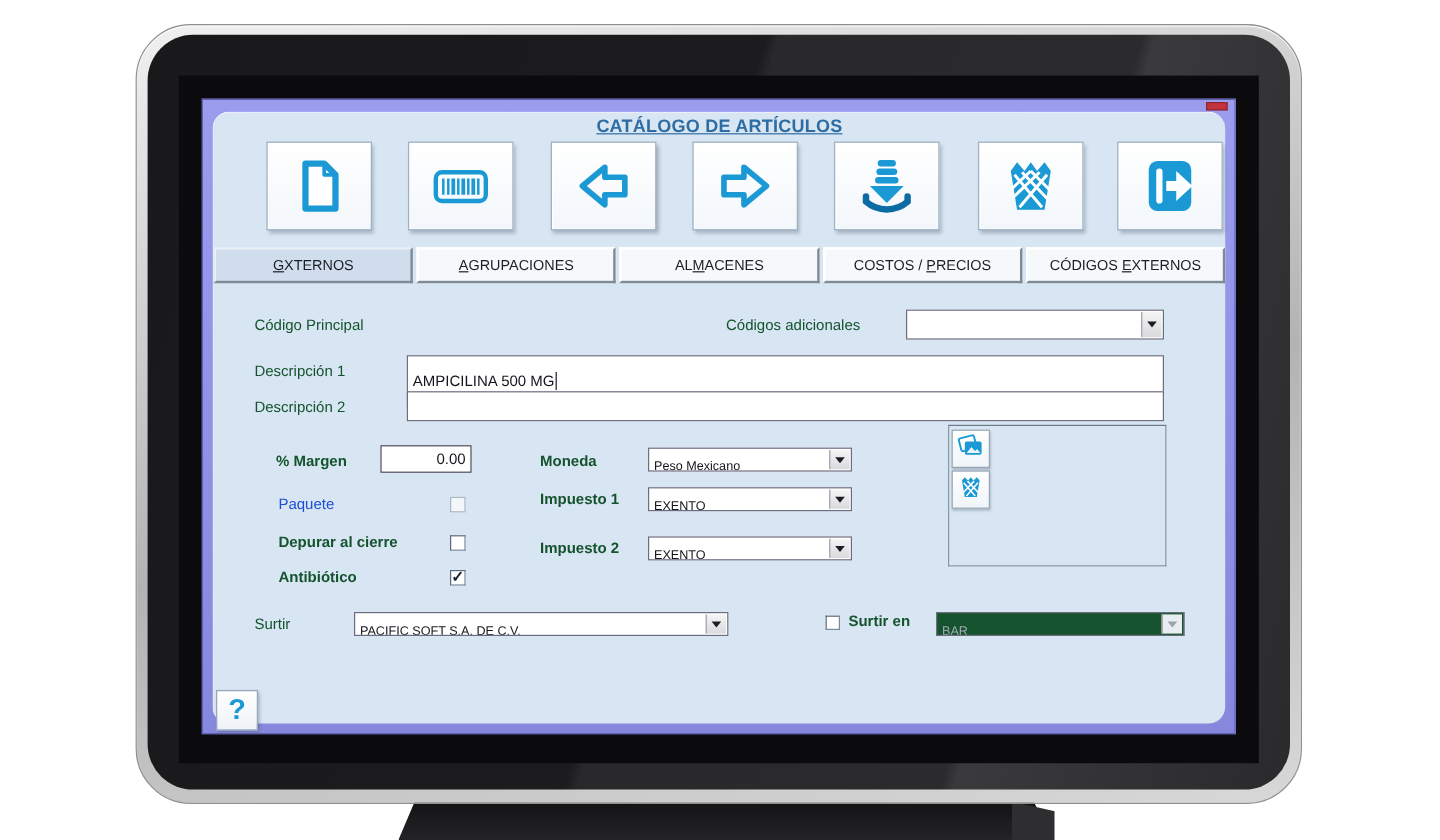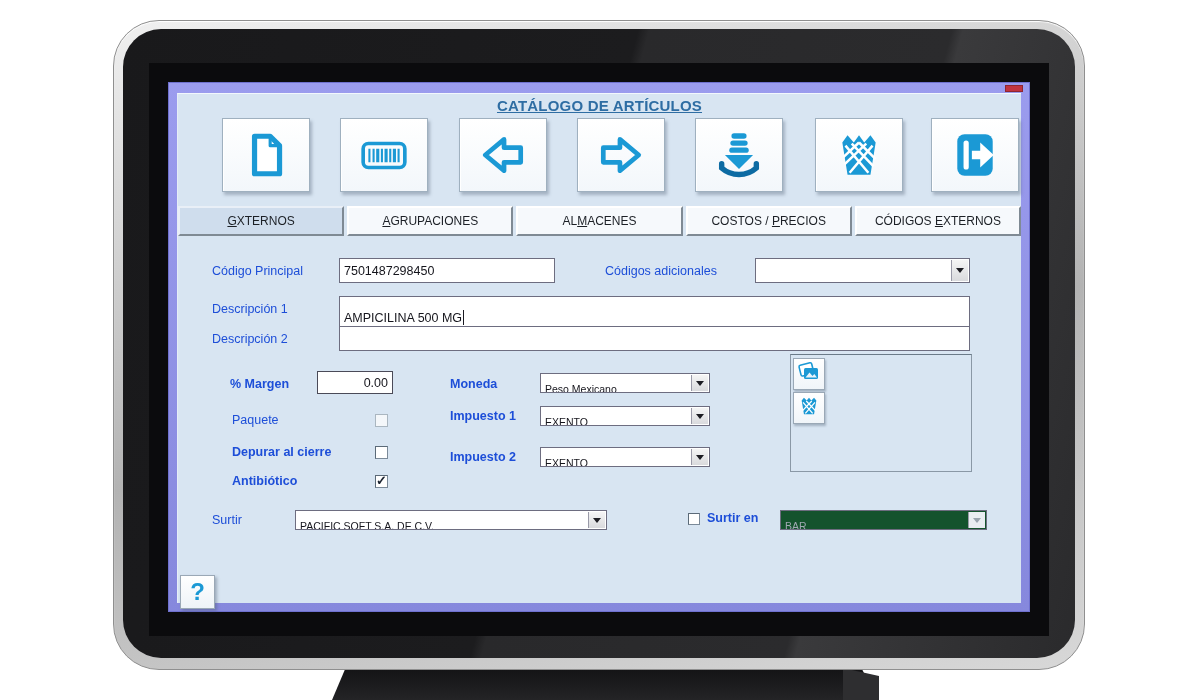--- a/index.html
+++ b/index.html
@@ -20,21 +20,21 @@
   .bezel{position:absolute;left:9px;top:8px;right:9px;bottom:11px;border-radius:38px;
          background:linear-gradient(105deg,#19191b 0%,#1c1c1e 46%,#29292b 47%,#2b2b2d 74%,#3a3a3c 75%,#2a2a2c 100%);}
   .screen{position:absolute;left:26px;top:34px;right:26px;bottom:22px;background:#0b0b0d;}
 
   
   .app-window{position:absolute;left:168px;top:82px;width:862px;height:530px;z-index:3;
          background:linear-gradient(180deg,#9b9cee,#8688dd);border:1px solid #6f71cf;}
   .close-btn{position:absolute;top:2px;right:6px;width:18px;height:7px;
          background:#c2333f;border:1px solid #8e2630;}
   .win-content{position:absolute;left:8px;top:10px;right:8px;bottom:8px;background:#d8e5f2;
-         border-top:1px solid #f2f7fd;border-left:1px solid #e6edf7;}
+         border-top:1px solid #f2f7fd;border-left:1px solid #e6edf7;border-radius:14px;}
 
   .title{position:absolute;left:0;top:3px;width:100%;text-align:center;
          font-size:15px;font-weight:bold;text-decoration:underline;color:#2e6da3;letter-spacing:.2px;}
 
   
   .tbtn{position:absolute;top:24px;width:88px;height:74px;
         background:linear-gradient(180deg,#ffffff,#f3f7fb);
         border:1px solid #9fb0bf;
         box-shadow:2px 3px 3px rgba(70,85,105,.35),inset 1px 1px 0 #ffffff;
         display:flex;align-items:center;justify-content:center;cursor:pointer;}
@@ -43,21 +43,21 @@
   
   .tabstrip{position:absolute;left:0;top:112px;width:100%;height:30px;display:flex;gap:3px;}
   .tab{flex:1;display:flex;align-items:center;justify-content:center;
        background:#f6f9fc;color:#1c2026;font-size:12px;
        border-top:2px solid #ffffff;border-left:2px solid #ffffff;
        border-right:2px solid #7f8a94;border-bottom:2px solid #7f8a94;cursor:pointer;white-space:pre;}
   .tab.selected{background:#cfdded;border-top-color:#e9eff7;border-left-color:#e9eff7;}
   .tab .accel{text-decoration:underline;}
 
   
-  .lbl{position:absolute;font-size:12.5px;color:#1d4ed8;white-space:nowrap;}
+  .lbl{position:absolute;font-size:12.5px;color:#14532d;white-space:nowrap;}
   .lbl.b{font-weight:600;}
   .lbl.disabled{color:#1d4ed8;font-weight:400;}
   .field{position:absolute;background:#ffffff;border:1px solid #6d6d80;
          font-size:12.5px;color:#15151c;display:flex;align-items:center;
          padding:0 4px;overflow:hidden;white-space:nowrap;}
   .caret{display:inline-block;width:1px;height:15px;background:#1a1a22;margin-left:1px;}
   .dd{position:absolute;background:#ffffff;border:1px solid #6d6d80;
       font-size:10.5px;color:#15151c;display:flex;align-items:center;
       padding:12px 20px 0 4px;white-space:nowrap;overflow:hidden;}
   .dd .arrowbtn{position:absolute;top:1px;right:1px;bottom:1px;width:17px;
@@ -169,23 +169,20 @@
 
       <div class="tabstrip">
         <div class="tab selected"><span></span><span class="accel">G</span><span>XTERNOS</span></div>
         <div class="tab"><span></span><span class="accel">A</span><span>GRUPACIONES</span></div>
         <div class="tab"><span>AL</span><span class="accel">M</span><span>ACENES</span></div>
         <div class="tab"><span>COSTOS / </span><span class="accel">P</span><span>RECIOS</span></div>
         <div class="tab"><span>CÓDIGOS </span><span class="accel">E</span><span>XTERNOS</span></div>
       </div>
 
       <div class="lbl" style="left:34px;top:170px">Código Principal</div>
-      <div class="field" style="left:161px;top:164px;width:216px;height:25px">
-          <span>7501487298450</span>
-        </div>
       <div class="lbl" style="left:427px;top:170px">Códigos adicionales</div>
       <div class="dd" style="left:577px;top:164px;width:215px;height:25px">
         <span></span>
         <span class="arrowbtn"></span>
       </div>
 
       <div class="lbl" style="left:34px;top:208px">Descripción 1</div>
       <div class="field" style="left:161px;top:202px;width:631px;height:43px">
           <span>AMPICILINA 500 MG</span>
           <span class="caret"></span>

